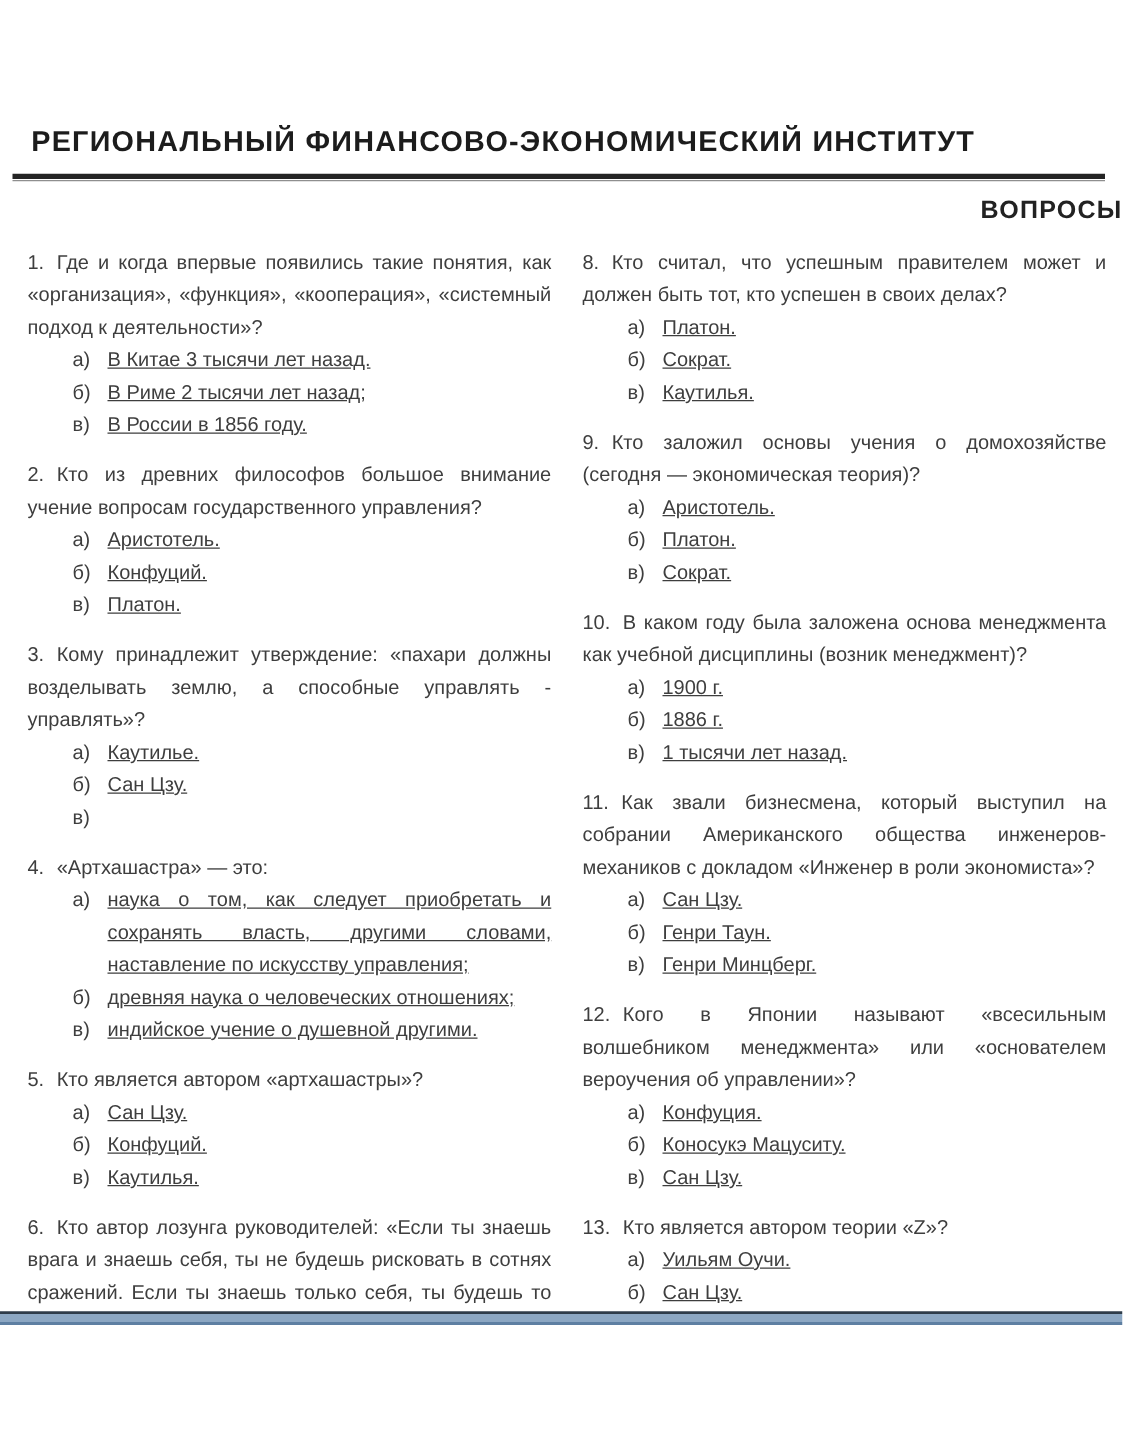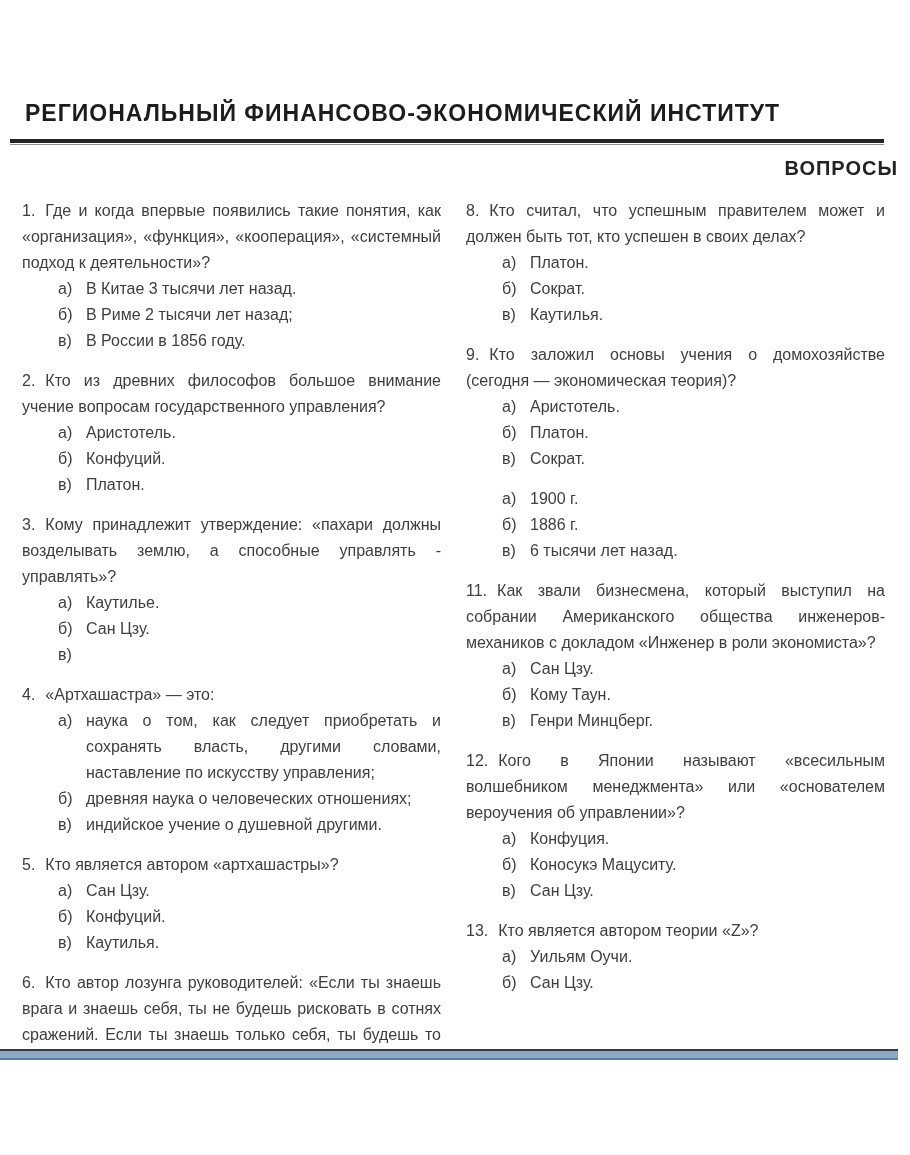--- a/index.html
+++ b/index.html
@@ -36,21 +36,21 @@
     font-size:16px;line-height:26px;
     text-align:justify;
   }
   .qnum{margin-right:10px;}
   .opt{
     display:flex;
     padding-left:36px;
     font-size:16px;line-height:26px;
   }
   .opt-letter{width:28px;flex:none;}
-  .opt-text{flex:1;text-align:justify;}
+  .opt-text{flex:1;text-align:justify;text-decoration:underline;}
   .page-end{
     position:absolute;left:0;right:0;top:1049px;bottom:0;
     background:linear-gradient(to bottom,#2e3c4a 0,#2e3c4a 2px,#8ca7c3 2px,#8ca7c3 9px,#5e7fa2 9px,#5e7fa2 11px,#ffffff 11px);
   }
 </style>
 </head>
 <body>
 
 <div class="page">
 
@@ -175,43 +175,44 @@
             <span class="opt-letter">б)</span>
             <span class="opt-text">Платон.</span>
           </div>
         <div class="opt">
             <span class="opt-letter">в)</span>
             <span class="opt-text">Сократ.</span>
           </div>
       </div>
 
       <div class="q">
+        <p class="stem"><span class="qnum">10.</span><span>В каком году была заложена основа менеджмента как учебной дисциплины (возник менеджмент)?</span></p>
         <div class="opt">
             <span class="opt-letter">а)</span>
             <span class="opt-text">1900 г.</span>
           </div>
         <div class="opt">
             <span class="opt-letter">б)</span>
             <span class="opt-text">1886 г.</span>
           </div>
         <div class="opt">
             <span class="opt-letter">в)</span>
-            <span class="opt-text">6 тысячи лет назад.</span>
+            <span class="opt-text">1 тысячи лет назад.</span>
           </div>
       </div>
 
       <div class="q">
         <p class="stem"><span class="qnum">11.</span><span>Как звали бизнесмена, который выступил на собрании Американского общества инженеров-механиков с докладом «Инженер в роли экономиста»?</span></p>
         <div class="opt">
             <span class="opt-letter">а)</span>
             <span class="opt-text">Сан Цзу.</span>
           </div>
         <div class="opt">
             <span class="opt-letter">б)</span>
-            <span class="opt-text">Кому Таун.</span>
+            <span class="opt-text">Генри Таун.</span>
           </div>
         <div class="opt">
             <span class="opt-letter">в)</span>
             <span class="opt-text">Генри Минцберг.</span>
           </div>
       </div>
 
       <div class="q">
         <p class="stem"><span class="qnum">12.</span><span>Кого в Японии называют «всесильным волшебником менеджмента» или «основателем вероучения об управлении»?</span></p>
         <div class="opt">

